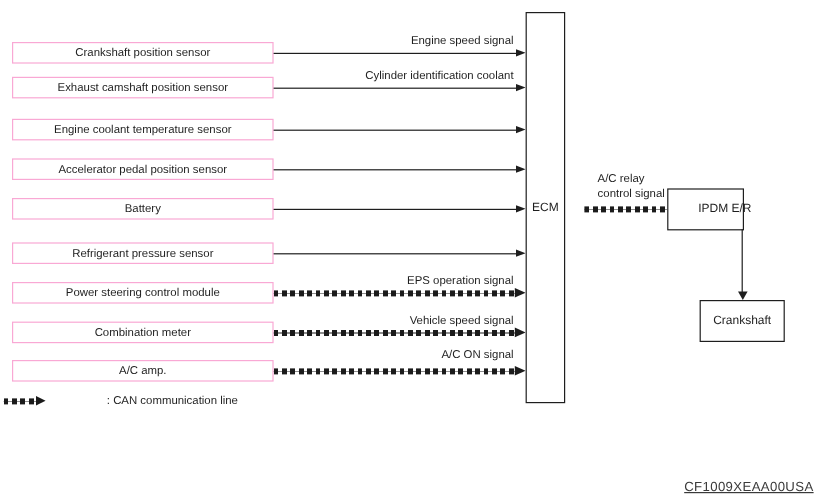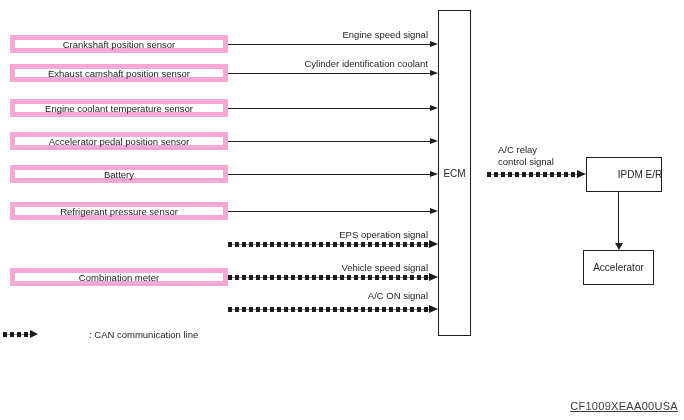--- a/index.html
+++ b/index.html
@@ -10,21 +10,21 @@
     background: #ffffff;
     font-family: "Liberation Sans", sans-serif;
     color: #1e1e1e;
     overflow: hidden;
   }
   .sbox {
     position: absolute;
     left: 10px;
     width: 218px;
     height: 18px;
-    border: 5px solid #f9a8d4;
+    border: 1px solid #f9a8d4;
     box-sizing: border-box;
     background: #ffffff;
     display: flex;
     align-items: center;
     justify-content: center;
     font-size: 9.5px;
     white-space: nowrap;
   }
   .arrow { position: absolute; left: 228px; width: 210px; }
   .arrow.solid { height: 7px; }
@@ -82,21 +82,21 @@
     position: absolute;
     border: 1px solid #1e1e1e;
     box-sizing: border-box;
     background: #ffffff;
     display: flex;
     align-items: center;
     justify-content: center;
     font-size: 10px;
     white-space: nowrap;
   }
-  #ipdm-box { left: 586px; top: 157px; width: 76px; height: 35px; padding-left: 32px; }
+  #ipdm-box { left: 556px; top: 157px; width: 64px; height: 35px; padding-left: 32px; }
   #compressor-box { left: 583px; top: 250px; width: 71px; height: 35px; }
   #vline {
     position: absolute;
     left: 618px; top: 191px;
     width: 0; height: 53px;
     border-left: 1px solid #1e1e1e;
   }
   #vhead {
     position: absolute;
     left: 615px; top: 243px;
@@ -173,33 +173,35 @@
     <span class="shaft"></span>
     <span class="head"></span>
   </div>
 
   <div class="sbox" style="top:202px">Refrigerant pressure sensor</div>
   <div class="arrow solid" style="top:208px">
     <span class="shaft"></span>
     <span class="head"></span>
   </div>
 
+  <div class="sbox" style="top:235px">Power steering control module</div>
   <div class="sig" style="top:229px">EPS operation signal</div>
   <div class="arrow can" style="top:240px">
     <span class="shaft"></span>
     <span class="head"></span>
   </div>
 
   <div class="sbox" style="top:268px">Combination meter</div>
   <div class="sig" style="top:262px">Vehicle speed signal</div>
   <div class="arrow can" style="top:273px">
     <span class="shaft"></span>
     <span class="head"></span>
   </div>
 
+  <div class="sbox" style="top:300px">A/C amp.</div>
   <div class="sig" style="top:290px">A/C ON signal</div>
   <div class="arrow can" style="top:305px">
     <span class="shaft"></span>
     <span class="head"></span>
   </div>
 
   <div id="ecm-box">ECM</div>
 
   <div id="relay-label">
     <div>A/C relay</div>
@@ -208,21 +210,21 @@
   <div class="arrow can relay" style="top:170px">
     <span class="shaft"></span>
     <span class="head"></span>
   </div>
 
   <div id="ipdm-box" class="rbox">IPDM E/R</div>
 
   <div id="vline"></div>
   <div id="vhead"></div>
 
-  <div id="compressor-box" class="rbox">Accelerator</div>
+  <div id="compressor-box" class="rbox">Crankshaft</div>
 
   <div id="legend">
     <span id="legend-sample">
       <span class="shaft"></span>
       <span class="head"></span>
     </span>
     <span>: CAN communication line</span>
   </div>
 
   <div id="figure-code">CF1009XEAA00USA</div>

